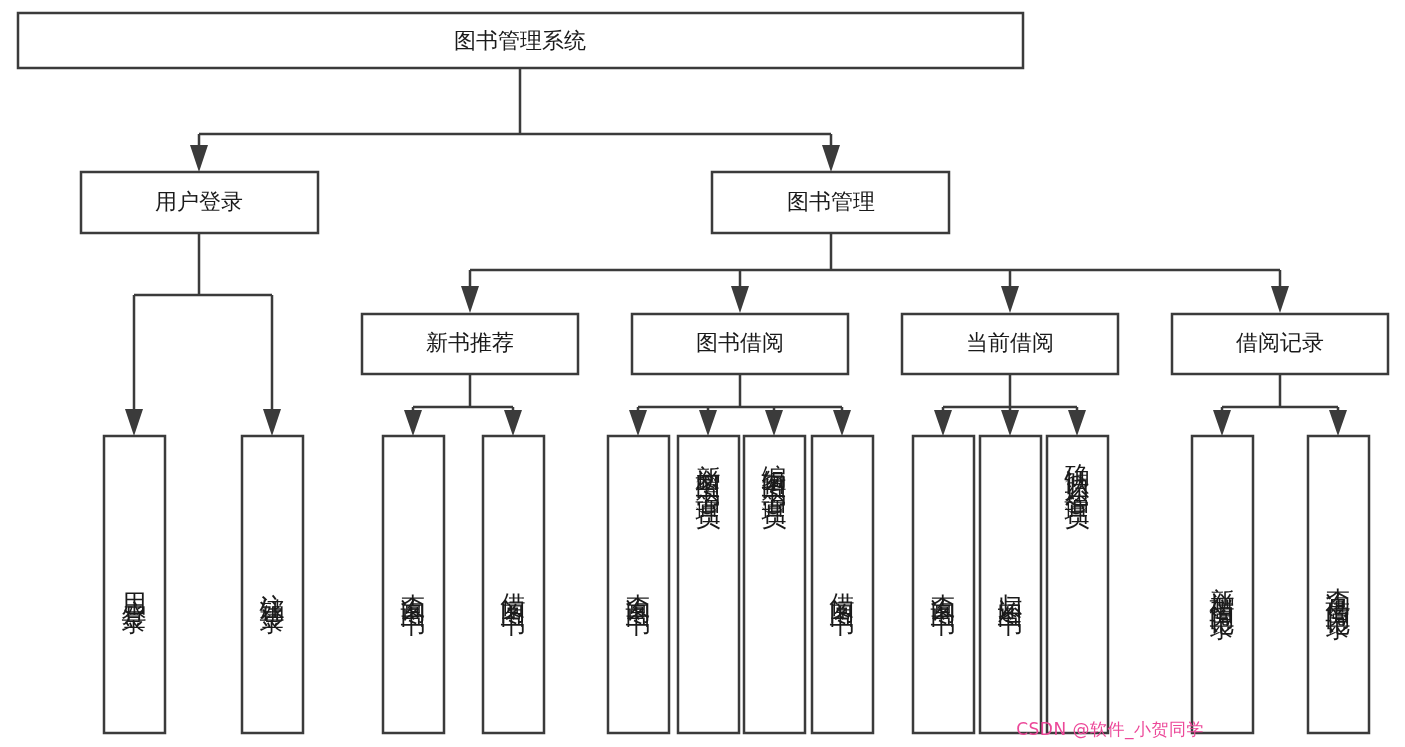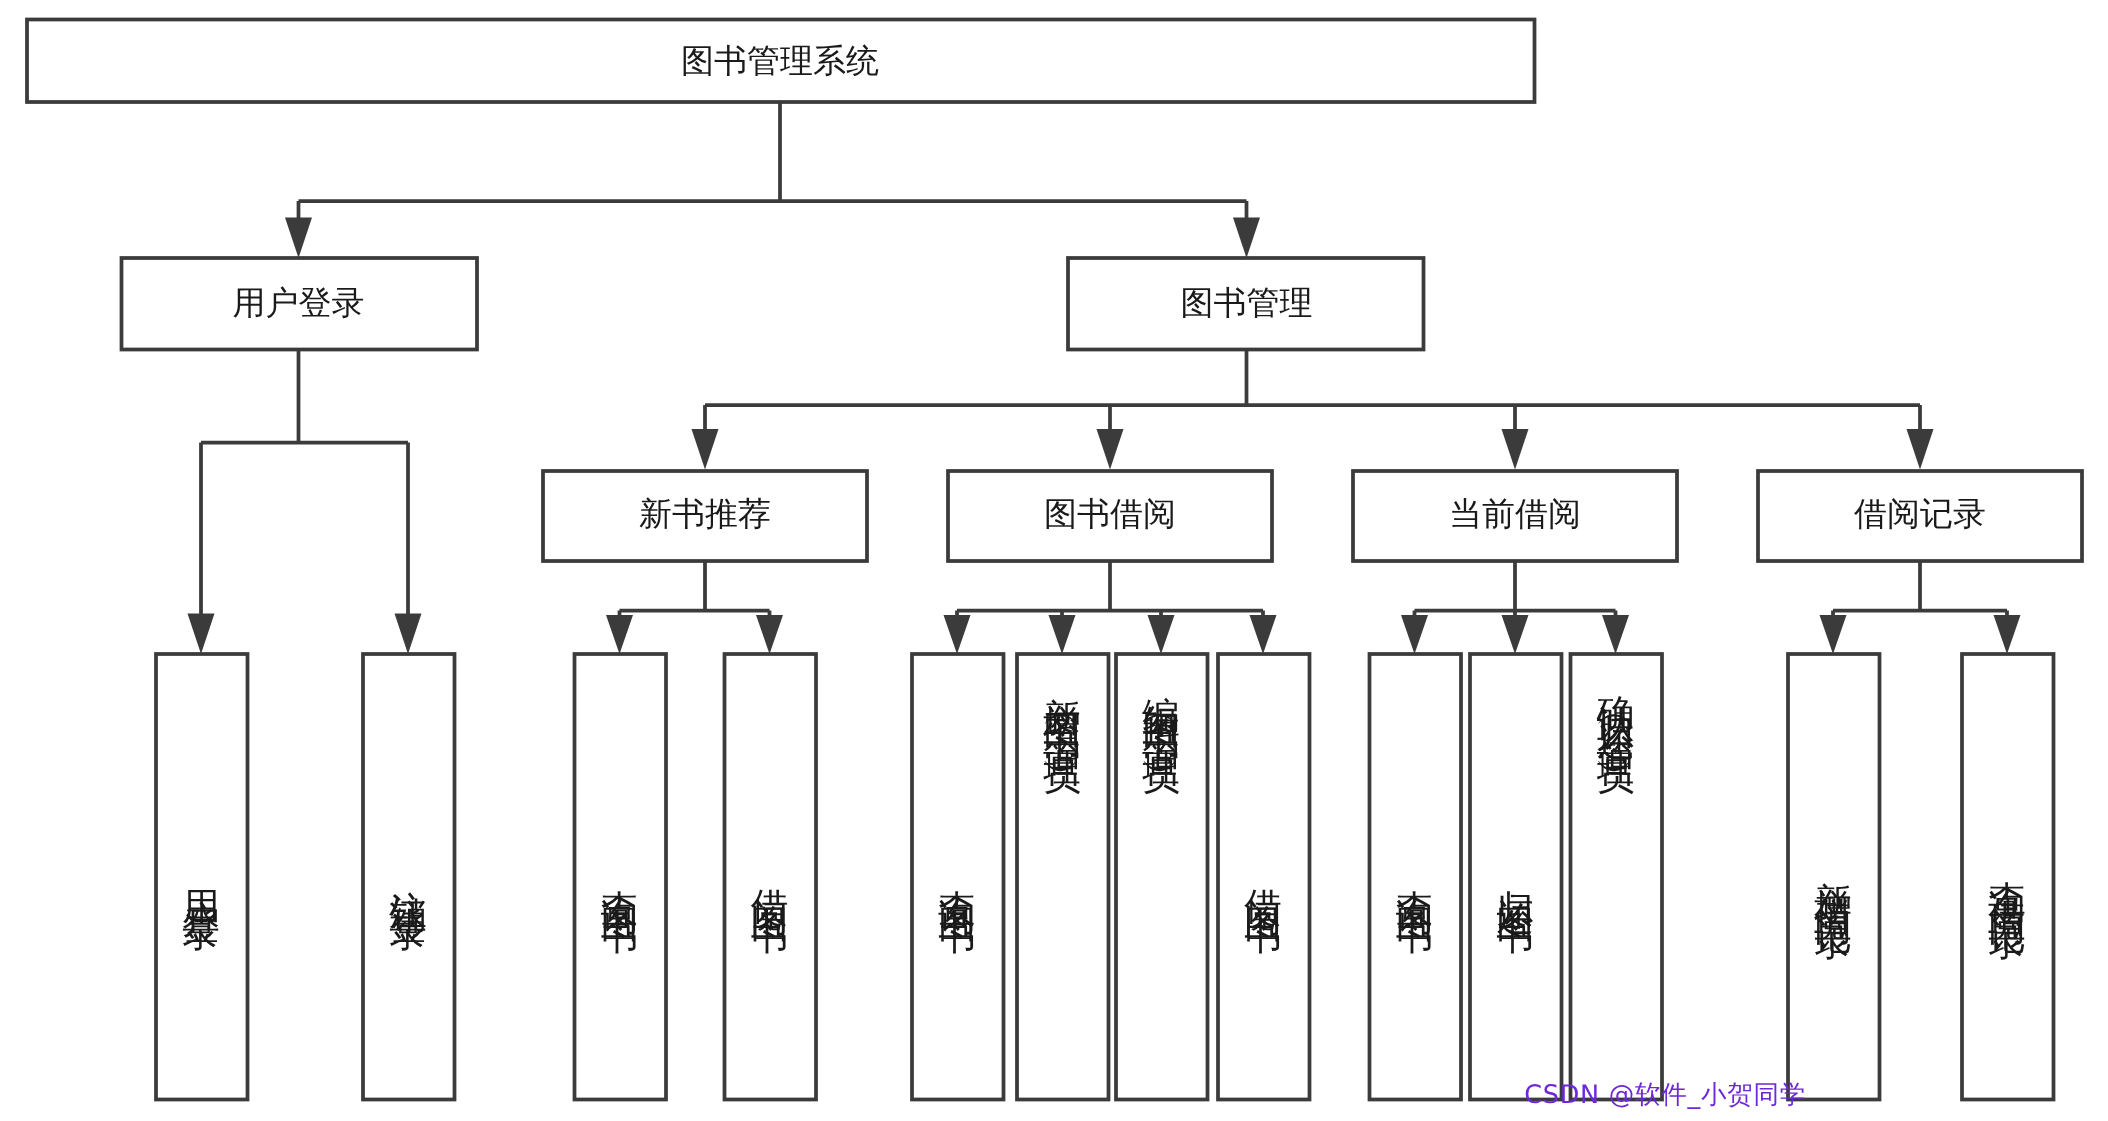--- a/index.html
+++ b/index.html
@@ -45,21 +45,21 @@
     fill: #1a1a1a;
     font-family: "DejaVu Sans", "Liberation Sans", sans-serif;
     font-size: 22px;
     text-anchor: middle;
     dominant-baseline: middle;
   }
   .watermark {
     position: absolute;
     right: 8px;
     bottom: 6px;
-    color: #6d28d9;
+    color: #ec4899;
     font-size: 17px;
     font-family: "DejaVu Sans", "Liberation Sans", sans-serif;
     letter-spacing: 0.5px;
     white-space: nowrap;
     user-select: none;
   }
 </style>
 </head>
 <body>
 

